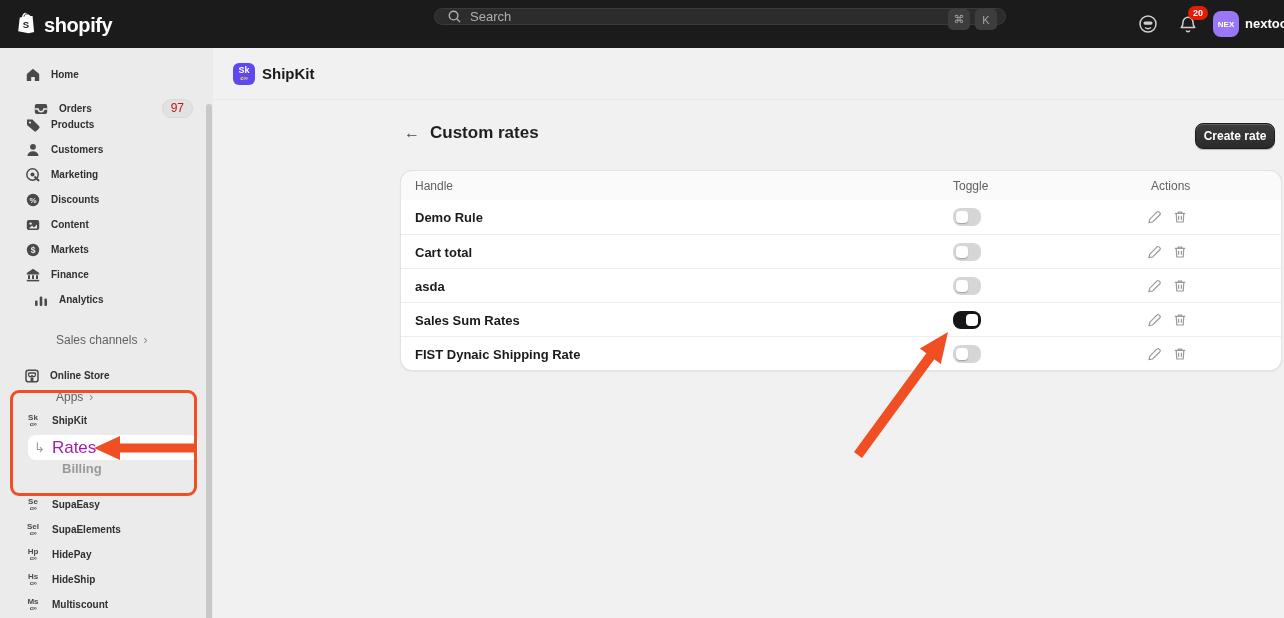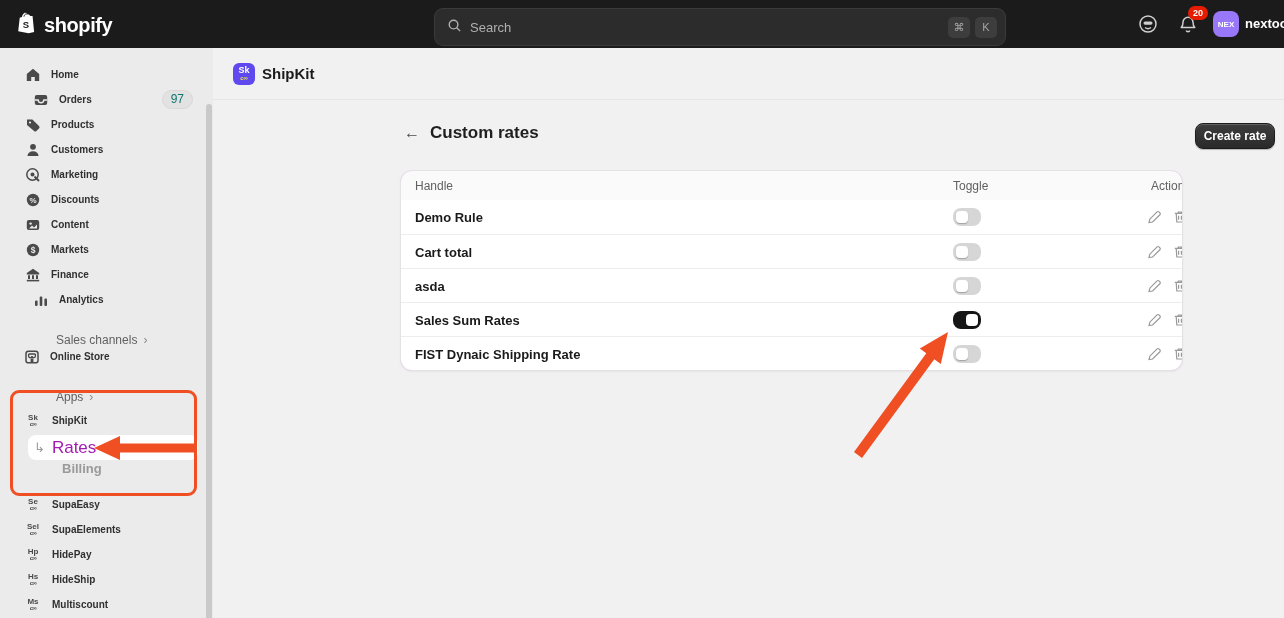--- a/index.html
+++ b/index.html
@@ -4,35 +4,35 @@
 <style>
   * { margin:0; padding:0; box-sizing:border-box; }
   html,body { background:#555; }
   body { font-family:"Liberation Sans","DejaVu Sans",sans-serif; }
   .screen { position:relative; width:1284px; height:618px; background:#f1f1f1; overflow:hidden; }
 
   
   .topbar { position:absolute; left:0; top:0; width:1284px; height:48px; background:#1b1b1b; }
   .logo { position:absolute; left:16px; top:11px; display:flex; align-items:center; gap:5px; }
   .logo-word { color:#fff; font-weight:700; font-size:20px; letter-spacing:-0.4px; }
-  .searchbox { position:absolute; left:434px; top:8px; width:572px; height:38px; background:#2c2c2c; border:1px solid #3b3b3b; border-radius:9px; display:flex; align-items:center; padding:0 8px 0 12px; }
+  .searchbox { position:absolute; left:434px; top:8px; width:572px; height:17px; background:#2c2c2c; border:1px solid #3b3b3b; border-radius:9px; display:flex; padding:0 8px 0 12px; }
   .searchbox .ph { color:#b0b0b0; font-size:13px; margin-left:8px; flex:1; }
   .kbd { width:22px; height:21px; background:#3d3d3d; border-radius:5px; color:#a5a5a5; font-size:11px; display:flex; align-items:center; justify-content:center; margin-left:5px; }
   .tb-icon { position:absolute; top:14px; width:20px; height:20px; }
   .bell-wrap { position:absolute; left:1177px; top:14px; width:22px; height:22px; }
   .notif-badge { position:absolute; left:1188px; top:6px; min-width:20px; height:14px; background:#e51c00; border-radius:8px; color:#fff; font-size:9px; font-weight:700; display:flex; align-items:center; justify-content:center; padding:0 4px; }
   .avatar { position:absolute; left:1213px; top:11px; width:26px; height:26px; border-radius:8px; background:#9878f8; color:#fff; font-size:8px; font-weight:700; display:flex; align-items:center; justify-content:center; }
   .account-name { position:absolute; left:1245px; top:16px; color:#fff; font-size:13px; font-weight:600; white-space:nowrap; }
 
   
   .sidebar { position:absolute; left:0; top:48px; width:213px; height:570px; background:#ebebeb; }
   .nav-item { position:absolute; left:0; width:205px; height:25px; display:flex; align-items:center; padding-left:24px; cursor:pointer; }
   .nav-item .ic { width:17px; height:17px; margin-right:10px; flex:none; display:flex; align-items:center; justify-content:center; }
   .nav-item .lbl { font-size:10px; font-weight:600; color:#303030; }
-  .nav-badge { position:absolute; right:12px; background:#e2e2e2; border:1px solid #d9d9d9; color:#0f766e; font-size:12px; border-radius:10px; padding:0px 8px; line-height:17px; }
+  .nav-badge { position:absolute; right:12px; background:#e2e2e2; border:1px solid #d9d9d9; color:#b91c1c; font-size:12px; border-radius:10px; padding:0px 8px; line-height:17px; }
   .sec-head { position:absolute; left:24px; font-size:12px; font-weight:500; color:#616161;margin-left:32px; }
   .sec-head .chev { margin-left:6px; color:#8a8a8a; }
   .app-glyph { width:18px; height:18px; margin-right:10px; flex:none; display:flex; flex-direction:column; align-items:center; justify-content:center; color:#4a4a4a; line-height:7px; }
   .app-glyph .a1 { font-size:8px; font-weight:700; }
   .app-glyph .a2 { font-size:6px; font-weight:700; letter-spacing:-0.5px; }
   .rates-pill { position:absolute; left:28px; top:387px; width:170px; height:25px; background:#fff; border-radius:8px; display:flex; align-items:center; padding-left:6px; cursor:pointer; }
   .elbow { color:#9a9a9a; font-size:13px; margin-right:7px; }
   .rates-pill .lbl { font-size:17px; font-weight:400; color:#a21caf; }
   .billing-item { position:absolute; left:62px; top:413px; font-size:13px; font-weight:600; color:#9a9a9a; cursor:pointer; }
   .scroll-thumb { position:absolute; left:206px; top:56px; width:6px; height:548px; background:#c9c9c9; border-radius:3px; }
@@ -42,21 +42,21 @@
   .app-header { position:absolute; left:0; top:0; width:1071px; height:52px; border-bottom:1px solid #e6e6e6; }
   .app-icon { position:absolute; left:20px; top:15px; width:22px; height:22px; background:#5f49ee; border-radius:6px; display:flex; flex-direction:column; align-items:center; justify-content:center; line-height:8px; }
   .app-icon .a1 { color:#fff; font-size:9px; font-weight:700; }
   .app-icon .a2 { color:#e9e24a; font-size:6px; font-weight:700; }
   .app-title { position:absolute; left:49px; top:17px; font-size:15px; font-weight:700; color:#1a1a1a; }
   .page-head { position:absolute; left:191px; top:75px; display:flex; align-items:center; }
   .back-arrow { font-size:16px; color:#4a4a4a; margin-right:10px; cursor:pointer; }
   .page-title { font-size:17px; font-weight:700; color:#1f1f1f; }
   .create-btn { position:absolute; left:962px; top:75px; width:80px; height:26px; background:linear-gradient(#3d3d3d,#2a2a2a); border:1px solid #1c1c1c; border-radius:8px; color:#fff; font-size:12px; font-weight:600; display:flex; align-items:center; justify-content:center; box-shadow:inset 0 1px 0 rgba(255,255,255,.18), 0 1px 1px rgba(0,0,0,.25); cursor:pointer;margin-left:20px; }
 
-  .table-card { position:absolute; left:187px; top:122px; width:783px; background:#f0abfc; border:1px solid #e3e3e3; border-radius:12px; box-shadow:0 1px 2px rgba(0,0,0,.05); overflow:hidden; }
+  .table-card { position:absolute; left:187px; top:122px; width:882px; background:#f0abfc; border:1px solid #e3e3e3; border-radius:12px; box-shadow:0 1px 2px rgba(0,0,0,.05); overflow:hidden; }
   .thead { position:relative; height:29px; background:#fafafa; }
   .thead .h { position:absolute; top:8px; font-size:12px; color:#616161; }
   .h-handle { left:14px; } .h-toggle { left:552px; } .h-actions { left:750px; }
   .trow { position:relative; height:34px; border-top:1px solid #ededed; background:#fff; }
   .trow .handle { position:absolute; left:14px; top:10px; font-size:13px; font-weight:700; color:#1a1a1a; }
   .toggle { position:absolute; left:552px; top:8px; width:28px; height:18px; border-radius:8px; background:#d6d6d6; cursor:pointer; }
   .toggle .knob { position:absolute; left:3px; top:3px; width:12px; height:12px; border-radius:4px; background:#fff; box-shadow:0 1px 1px rgba(0,0,0,.25); }
   .toggle.on { background:#161616; }
   .toggle.on .knob { left:auto; right:3px; }
   .act { position:absolute; top:9px; width:16px; height:16px; cursor:pointer; }
@@ -119,21 +119,21 @@
 
     <div class="nav-item" style="top:14px;">
       <span class="ic">
           <svg width="16" height="16" viewBox="0 0 16 16">
             <path d="M8 1.8l6.2 5.1V14h-4.4v-3.9H6.2V14H1.8V6.9z" fill="#4a4a4a"></path>
           </svg>
         </span>
       <span class="lbl">Home</span>
     </div>
 
-    <div class="nav-item" style="top:39px;padding-left:32px;">
+    <div class="nav-item" style="top:48px;padding-left:32px;">
       <span class="ic">
           <svg width="16" height="16" viewBox="0 0 16 16">
             <rect x="1.8" y="3" width="12.4" height="10" rx="2" fill="#4a4a4a"></rect>
             <path d="M1.8 8h3.4a2.8 2.8 0 005.6 0h3.4" stroke="#ebebeb" stroke-width="1.4" fill="none"></path>
           </svg>
         </span>
       <span class="lbl">Orders</span>
       <span class="nav-badge">97</span>
     </div>
 
@@ -220,21 +220,21 @@
             <rect x="11.4" y="6.5" width="2.6" height="7.5" rx="1" fill="#4a4a4a"></rect>
           </svg>
         </span>
       <span class="lbl">Analytics</span>
     </div>
 
     <div class="sec-head" style="top:285px;">
       <span>Sales channels</span><span class="chev">›</span>
     </div>
 
-    <div class="nav-item" style="top:296px;padding-left:23px;">
+    <div class="nav-item" style="top:315px;padding-left:23px;">
       <span class="ic">
           <svg width="16" height="16" viewBox="0 0 16 16">
             <rect x="2" y="2.2" width="12" height="11.6" rx="2.4" stroke="#4a4a4a" stroke-width="1.5" fill="none"></rect>
             <path d="M4.6 5h6.8M4.6 5v2a1.7 1.7 0 003.4 0 1.7 1.7 0 003.4 0V5" stroke="#4a4a4a" stroke-width="1.3" fill="none"></path>
             <rect x="6.6" y="9.4" width="2.8" height="4" fill="#4a4a4a"></rect>
           </svg>
         </span>
       <span class="lbl">Online Store</span>
     </div>
 

